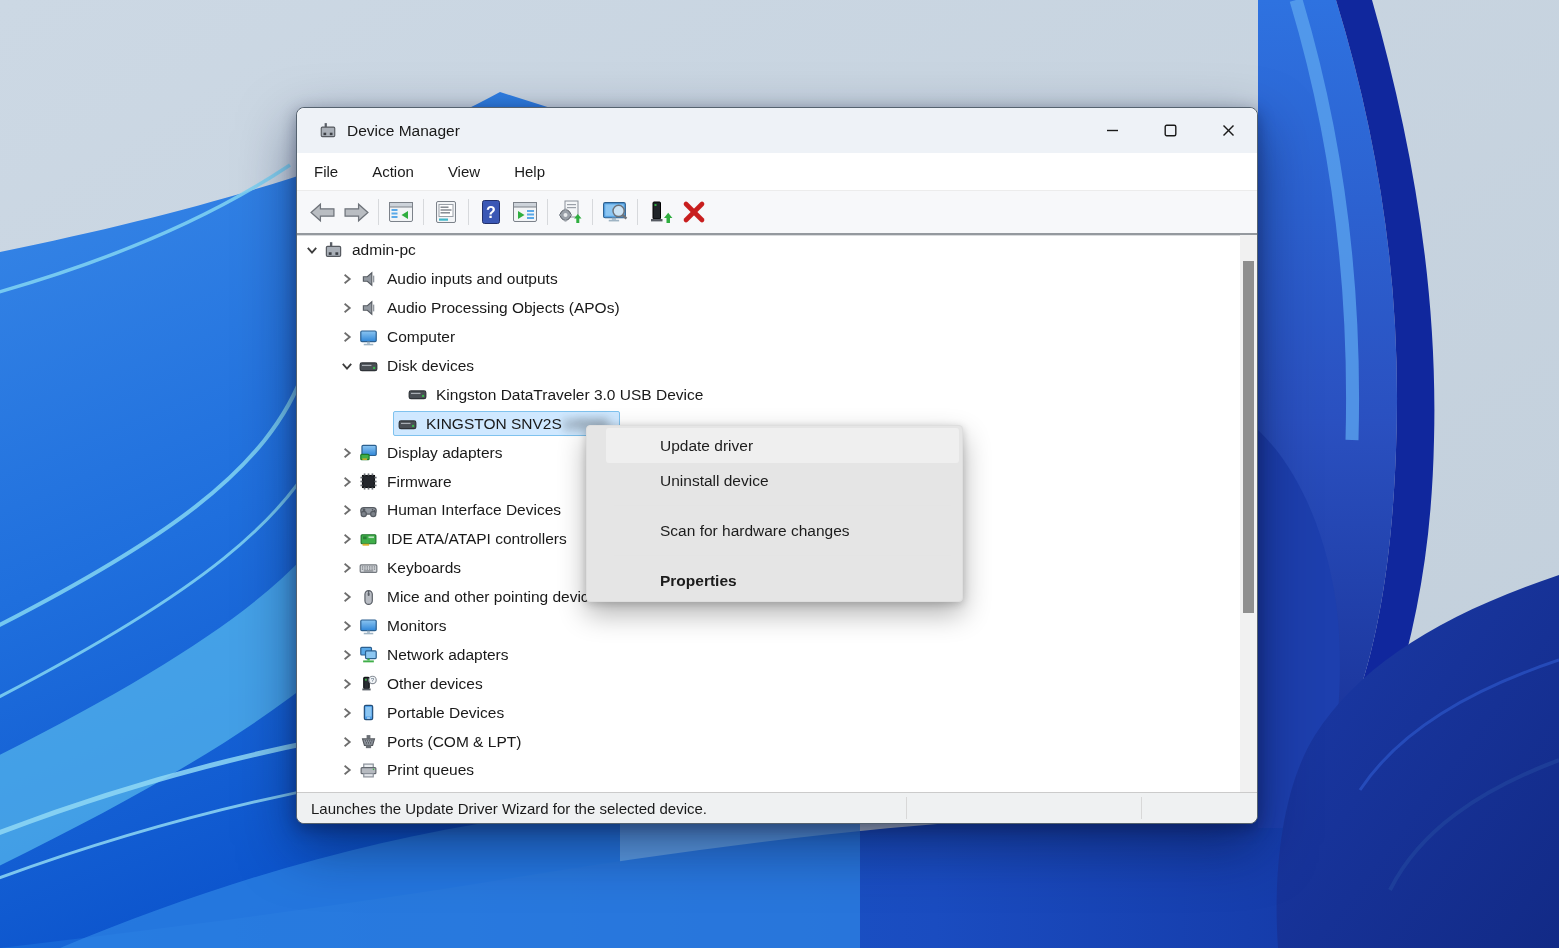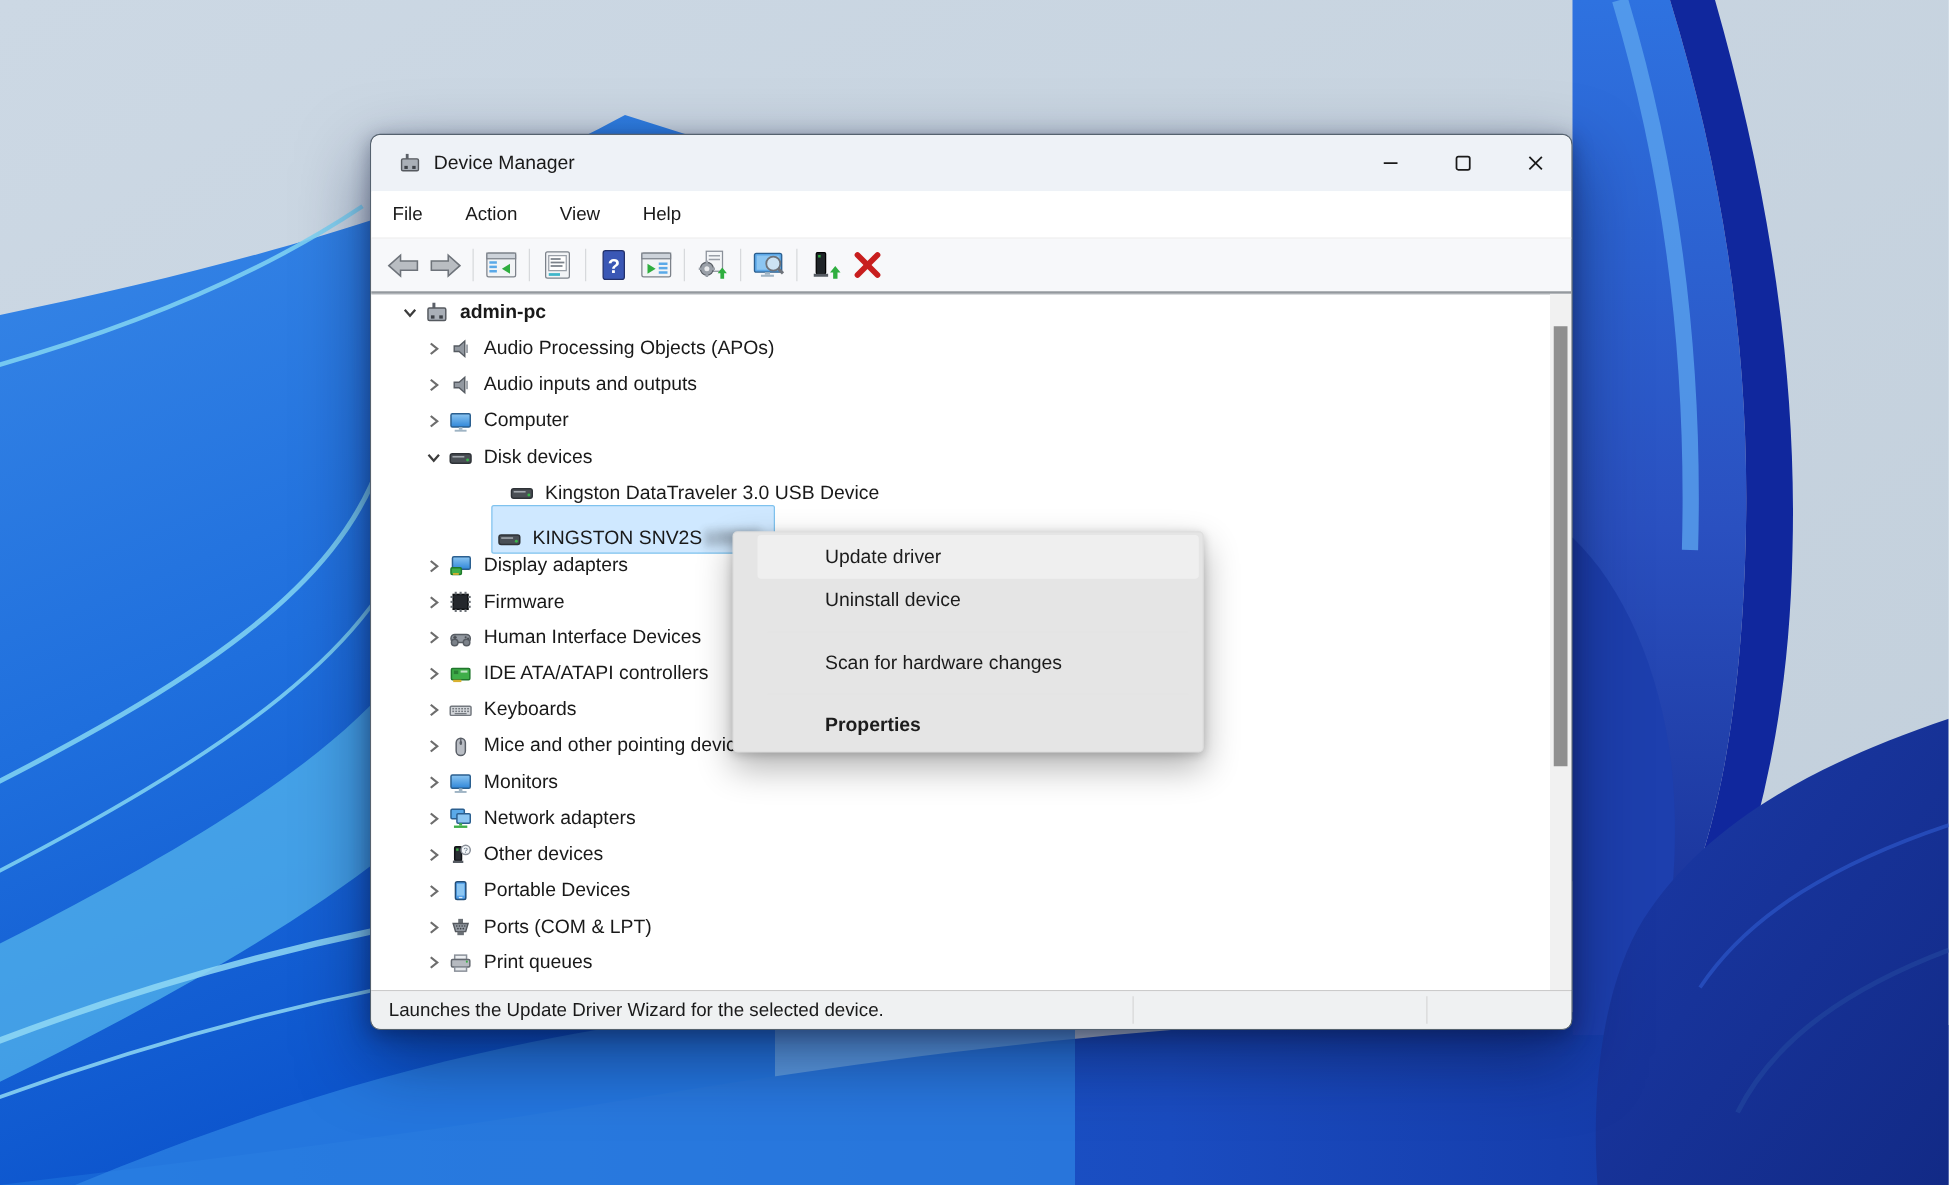--- a/index.html
+++ b/index.html
@@ -26,25 +26,25 @@
   .tb-btn{width:34px;height:32px;display:flex;align-items:center;justify-content:center;}
   .tb-sep{width:1px;height:26px;background:#d7d9dc;margin:0 5px;}
 
   .treewrap{flex:1 1 auto;position:relative;background:#fff;overflow:hidden;
     border-top:2px solid #94999e;box-shadow:inset 0 1px 0 #d9dbdd;}
   .tree{position:absolute;left:0;top:1px;right:17px;}
   .row{height:28.9px;display:flex;align-items:center;box-sizing:border-box;}
   .row .tw{width:22px;height:20px;display:flex;align-items:center;justify-content:center;flex:0 0 auto;}
   .row .ic{width:21px;height:18px;margin-right:8px;display:flex;align-items:center;justify-content:center;flex:0 0 auto;}
   .row .lbl{font-size:15.5px;color:#191919;white-space:nowrap;}
-  .lvl0{padding-left:20px;font-weight:bold;}
+  .lvl0{padding-left:4px;}
   .lvl1{padding-left:39px;}
   .lvl2{padding-left:110px;}
   .selbox{display:flex;align-items:center;background:#cfe8ff;border:1px solid #7fc2ee;
-    border-radius:2px;padding:17px 10px 2px 3px;}
+    border-radius:2px;padding:3px 10px 2px 3px;}
   .selbox .ic{margin-right:8px;}
   .redacted{filter:blur(4px);opacity:.85;margin-left:1px;}
 
   .vscroll{position:absolute;top:0;right:0;bottom:0;width:17px;background:#f1f1f1;}
   .vthumb{position:absolute;left:3px;right:3px;top:26px;height:352px;background:#8f8f8f;}
 
   .statusbar{height:30px;background:#eff1f2;border-top:1px solid #cbcbcb;border-radius:0 0 8px 8px;
     position:relative;display:flex;align-items:center;flex:0 0 auto;text-align:right;}
   .status-text{margin-left:14px;font-size:15px;color:#1a1a1a;}
   .st-sep{position:absolute;top:4px;bottom:4px;width:1px;background:#d8d8d8;}
@@ -436,35 +436,35 @@
           <span class="tw">
               <svg width="12" height="12">
                 <use href="#chev-r"></use>
               </svg>
             </span>
           <span class="ic">
               <svg width="18" height="18">
                 <use href="#i-speaker"></use>
               </svg>
             </span>
-          <span class="lbl">Audio Processing Objects (APOs)</span>
+          <span class="lbl">Audio inputs and outputs</span>
         </div>
 
         <div class="row lvl1">
           <span class="tw">
               <svg width="12" height="12">
                 <use href="#chev-r"></use>
               </svg>
             </span>
           <span class="ic">
               <svg width="18" height="18">
                 <use href="#i-speaker"></use>
               </svg>
             </span>
-          <span class="lbl">Audio inputs and outputs</span>
+          <span class="lbl">Audio Processing Objects (APOs)</span>
         </div>
 
         <div class="row lvl1">
           <span class="tw">
               <svg width="12" height="12">
                 <use href="#chev-r"></use>
               </svg>
             </span>
           <span class="ic">
               <svg width="19" height="19">

